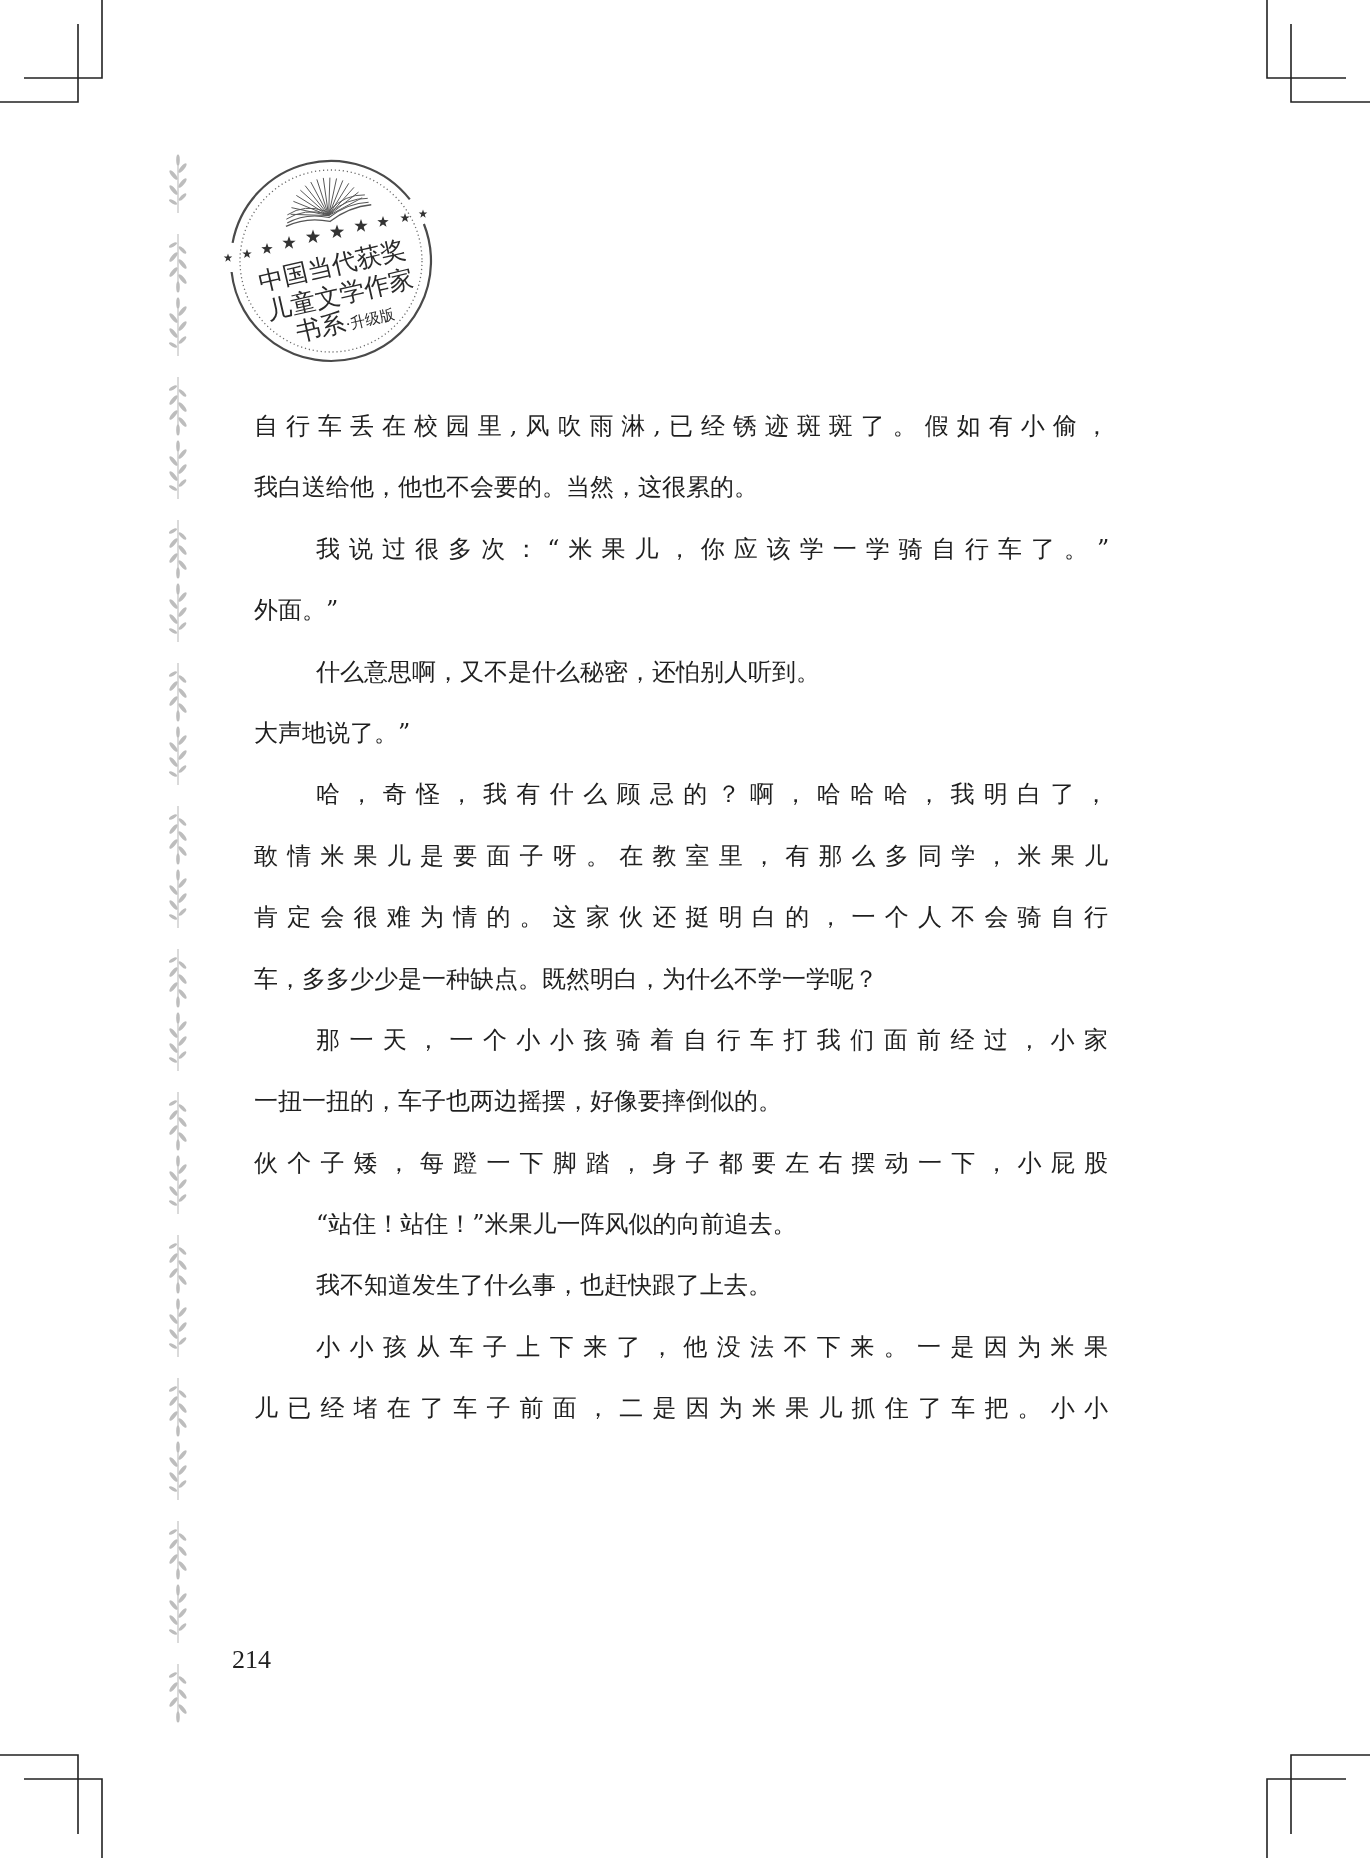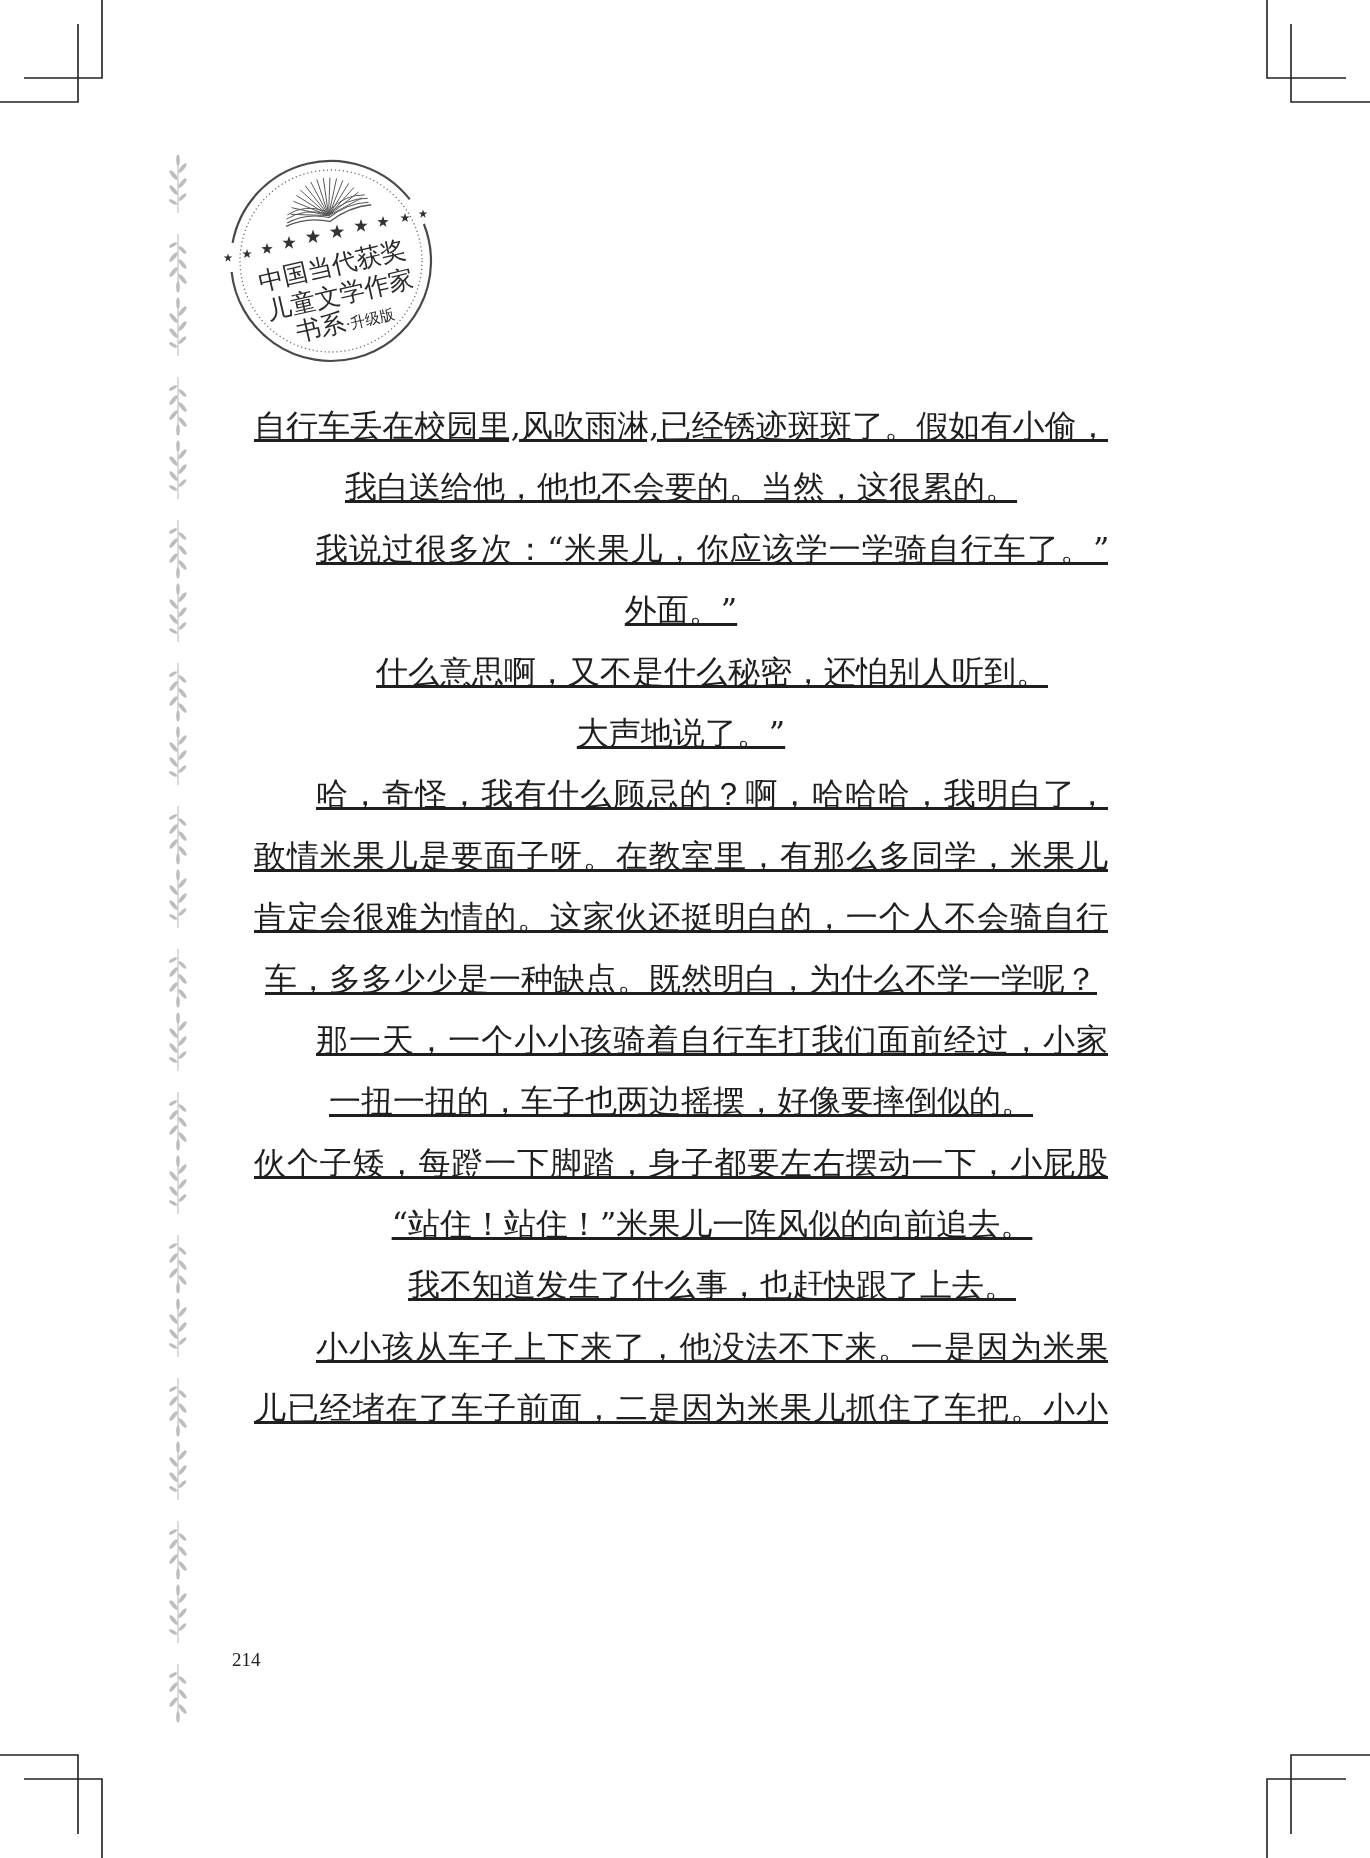--- a/index.html
+++ b/index.html
@@ -20,45 +20,44 @@
       top: 0;
       width: 1370px;
       height: 1858px;
     }
     .text-block {
       position: absolute;
       left: 254px;
       top: 396px;
       width: 854px;
       font-family: "DejaVu Serif", "Liberation Serif", serif;
-      font-size: 32px;
+      font-size: 24px;
       color: #1f1f1f;
-      text-decoration: underline;
     }
     .ln {
       height: 61.4px;
       line-height: 61.4px;
       white-space: nowrap;
-      text-align: center;
+      text-align: left;
     }
     .ln.full {
       text-align: justify;
       text-align-last: justify;
     }
     .ln.indent {
       padding-left: 62px;
     }
     .ln.tight1 { letter-spacing: -0.7px; }
     .ln.tight2 { letter-spacing: -1.3px; }
     .page-number {
       position: absolute;
       left: 232px;
       top: 1646px;
       font-family: "Liberation Serif", "DejaVu Serif", serif;
-      font-size: 19px;
+      font-size: 26px;
       line-height: 28px;
       color: #222222;
     }
     .badge-text {
       font-family: "DejaVu Serif", "Liberation Serif", serif;
       fill: #2a2a2a;
     }
   </style>
 </head>
 <body>

